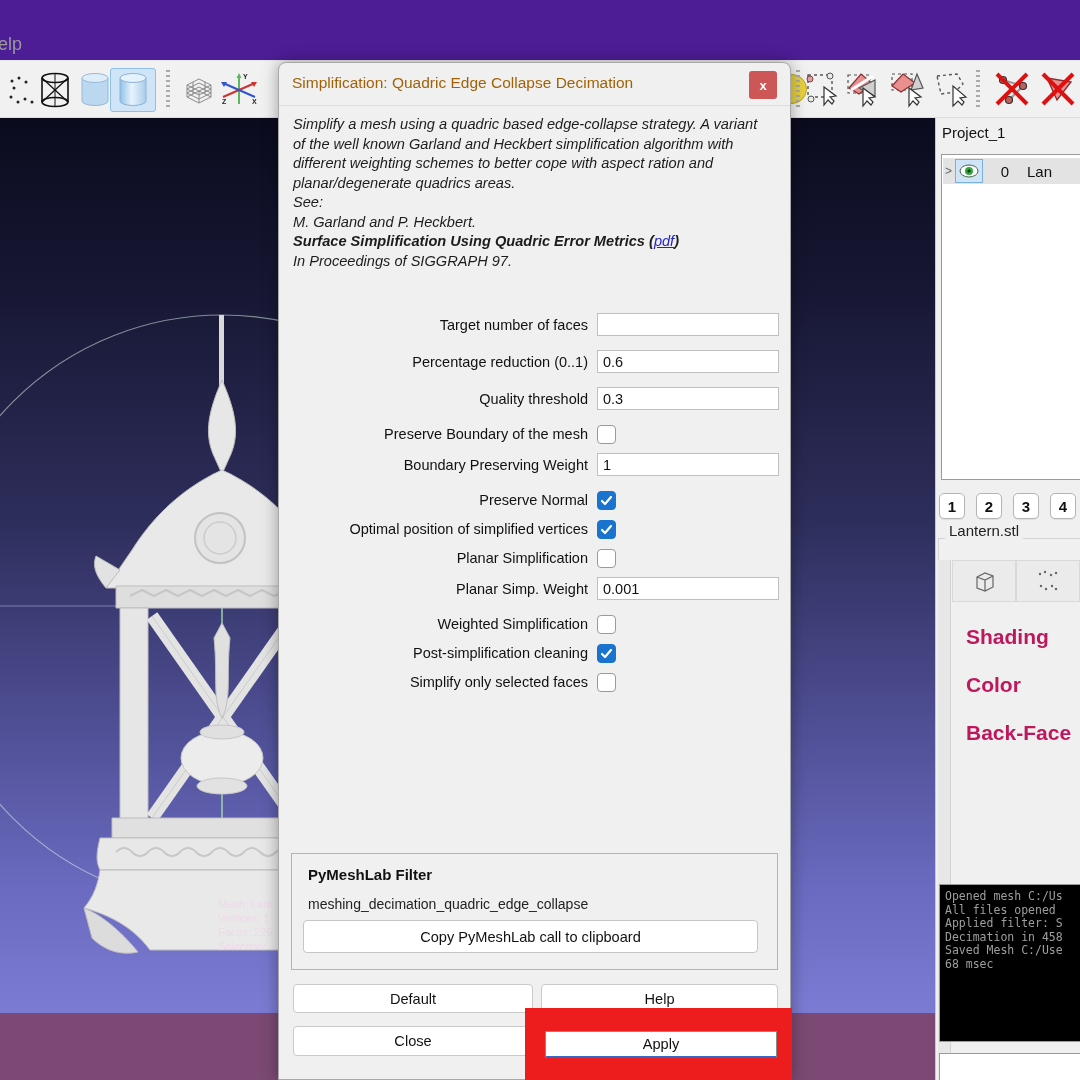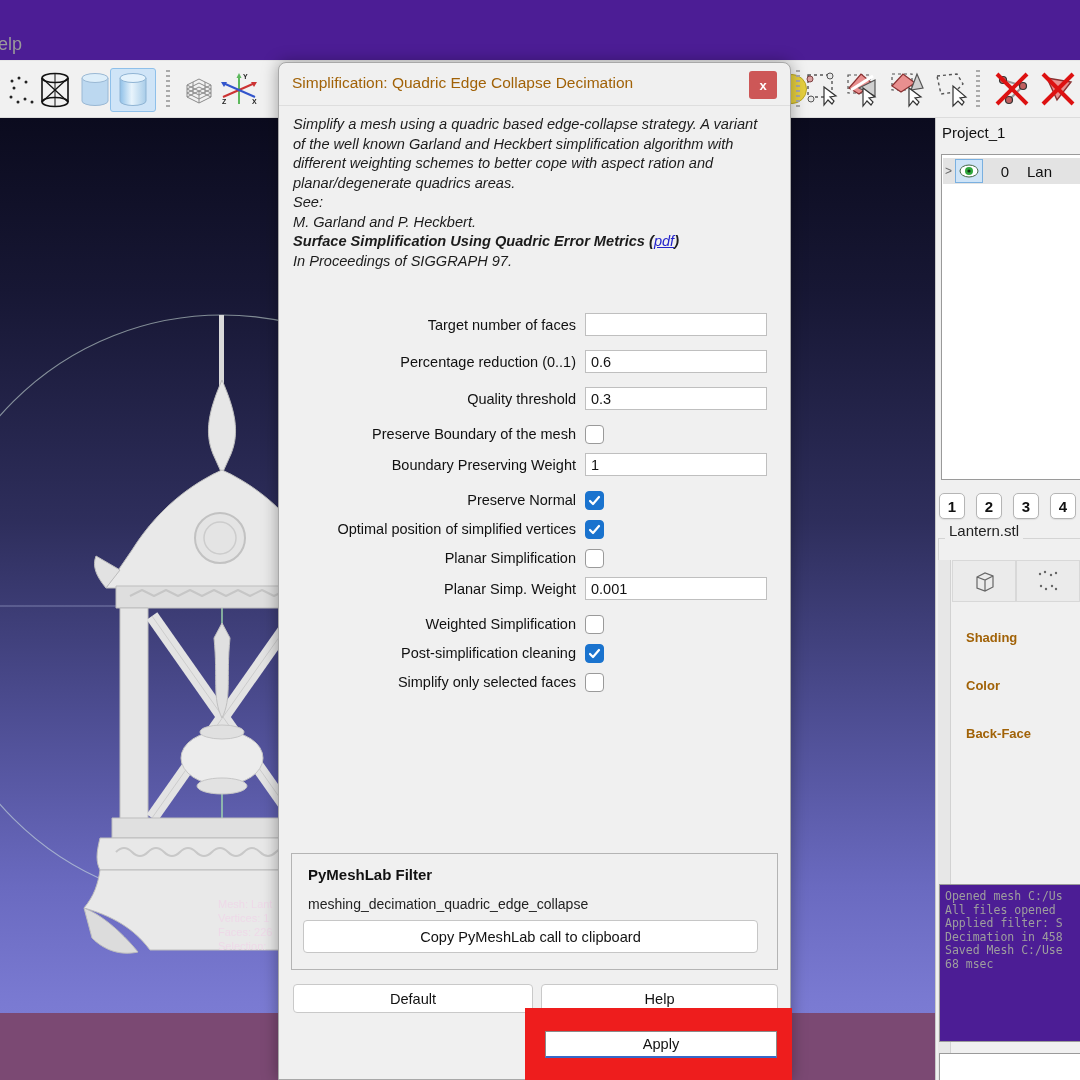--- a/index.html
+++ b/index.html
@@ -46,42 +46,42 @@
   #mesh-box{position:absolute;left:2px;top:420px;width:143px;height:545px;border:1px solid #d4d4d4;
             border-right:none;}
   #mesh-box-title{position:absolute;left:9px;top:404px;background:#f0f0f0;padding:0 4px;
                   font-size:15px;color:#222;}
   #mesh-tabs{position:absolute;left:16px;top:442px;display:flex;}
   .mtab{width:64px;height:42px;background:#ebebeb;border:1px solid #d8d8d8;display:flex;
         align-items:center;justify-content:center;}
   #mesh-gutter{position:absolute;left:2px;top:442px;width:13px;height:523px;background:#e7e7e7;
                border-right:1px solid #d2d2d2;}
   #sections{position:absolute;left:30px;top:495px;width:110px;}
-  .sec-row{height:48px;font-weight:bold;font-size:13px;color:#a16207;display:flex;align-items:center;}
-  #log-box{position:absolute;left:3px;top:766px;width:142px;height:158px;background:#4c1d95;
+  .sec-row{height:48px;font-weight:bold;font-size:21px;color:#be185d;display:flex;align-items:center;}
+  #log-box{position:absolute;left:3px;top:766px;width:142px;height:158px;background:#000000;
            border:1px solid #9a9a9a;overflow:hidden;}
   #log-box pre{margin:0;padding:5px 0 0 5px;font-family:"DejaVu Sans Mono","Liberation Mono",monospace;
                font-size:11.5px;line-height:13.5px;color:#9e9e9e;white-space:pre;}
   #bottom-box{position:absolute;left:3px;top:935px;width:142px;height:29px;background:#fff;
               border:1px solid #9a9a9a;}
 
   
   #dialog{position:absolute;left:278px;top:62px;width:513px;height:1018px;background:#f0f0f0;
           border:1px solid #a8a8a8;border-radius:8px 8px 0 0;z-index:20;
           box-shadow:0 0 16px rgba(0,0,0,.35);}
   #dlg-titlebar{position:absolute;left:0;top:0;width:100%;height:43px;border-bottom:1px solid #dedede;}
   #dlg-title{position:absolute;left:13px;top:11px;font-size:15.5px;color:#a16207;}
   #dlg-close{position:absolute;right:13px;top:8px;width:28px;height:28px;background:#cd5757;
              border-radius:3px;color:#fff;font-weight:bold;font-size:13px;display:flex;
              align-items:center;justify-content:center;}
   #dlg-desc{position:absolute;left:14px;top:52px;width:476px;font-style:italic;font-size:14.6px;
             line-height:19.5px;color:#1c1c1c;}
   #dlg-desc .bold-line{font-weight:bold;}
   #dlg-desc a.pdf-link{color:#2222cc;text-decoration:underline;}
-  #dlg-form{position:absolute;left:10px;top:250px;width:480px;}
+  #dlg-form{position:absolute;left:22px;top:250px;width:480px;}
   .frow{display:flex;align-items:center;justify-content:flex-end;margin-bottom:14px;height:23px;}
   .frow.crow{margin-bottom:9px;height:20px;}
   .flabel{font-size:14.5px;color:#111;margin-right:9px;white-space:nowrap;}
   .fctrl{width:184px;display:flex;align-items:center;}
   .finput{width:182px;height:23px;background:#fff;border:1px solid #bfbfbf;font-size:14.5px;
           color:#111;padding:0 0 0 5px;font-family:"Liberation Sans",sans-serif;outline:none;}
   .cbox{width:19px;height:19px;border-radius:4px;background:#fff;border:1.5px solid #9a9a9a;
         display:flex;align-items:center;justify-content:center;}
   .cbox.checked{background:#1a73ce;border-color:#1a73ce;}
   #pymesh-box{position:absolute;left:12px;top:790px;width:487px;height:117px;border:1px solid #b4b4b4;}
@@ -449,19 +449,20 @@
       </div>
 
     <div id="pymesh-box">
       <div id="pymesh-title">PyMeshLab Filter</div>
       <div id="pymesh-code">meshing_decimation_quadric_edge_collapse</div>
       <div id="pymesh-copy" class="dlg-btn-like">Copy PyMeshLab call to clipboard</div>
     </div>
 
     <div id="btn-default" class="dlg-btn">Default</div>
     <div id="btn-help" class="dlg-btn">Help</div>
+    <div id="btn-close" class="dlg-btn">Close</div>
   </div>
 
   <div id="red-annotation">
     <div id="btn-apply">Apply</div>
   </div>
 
 </div>
 
 </body></html>

